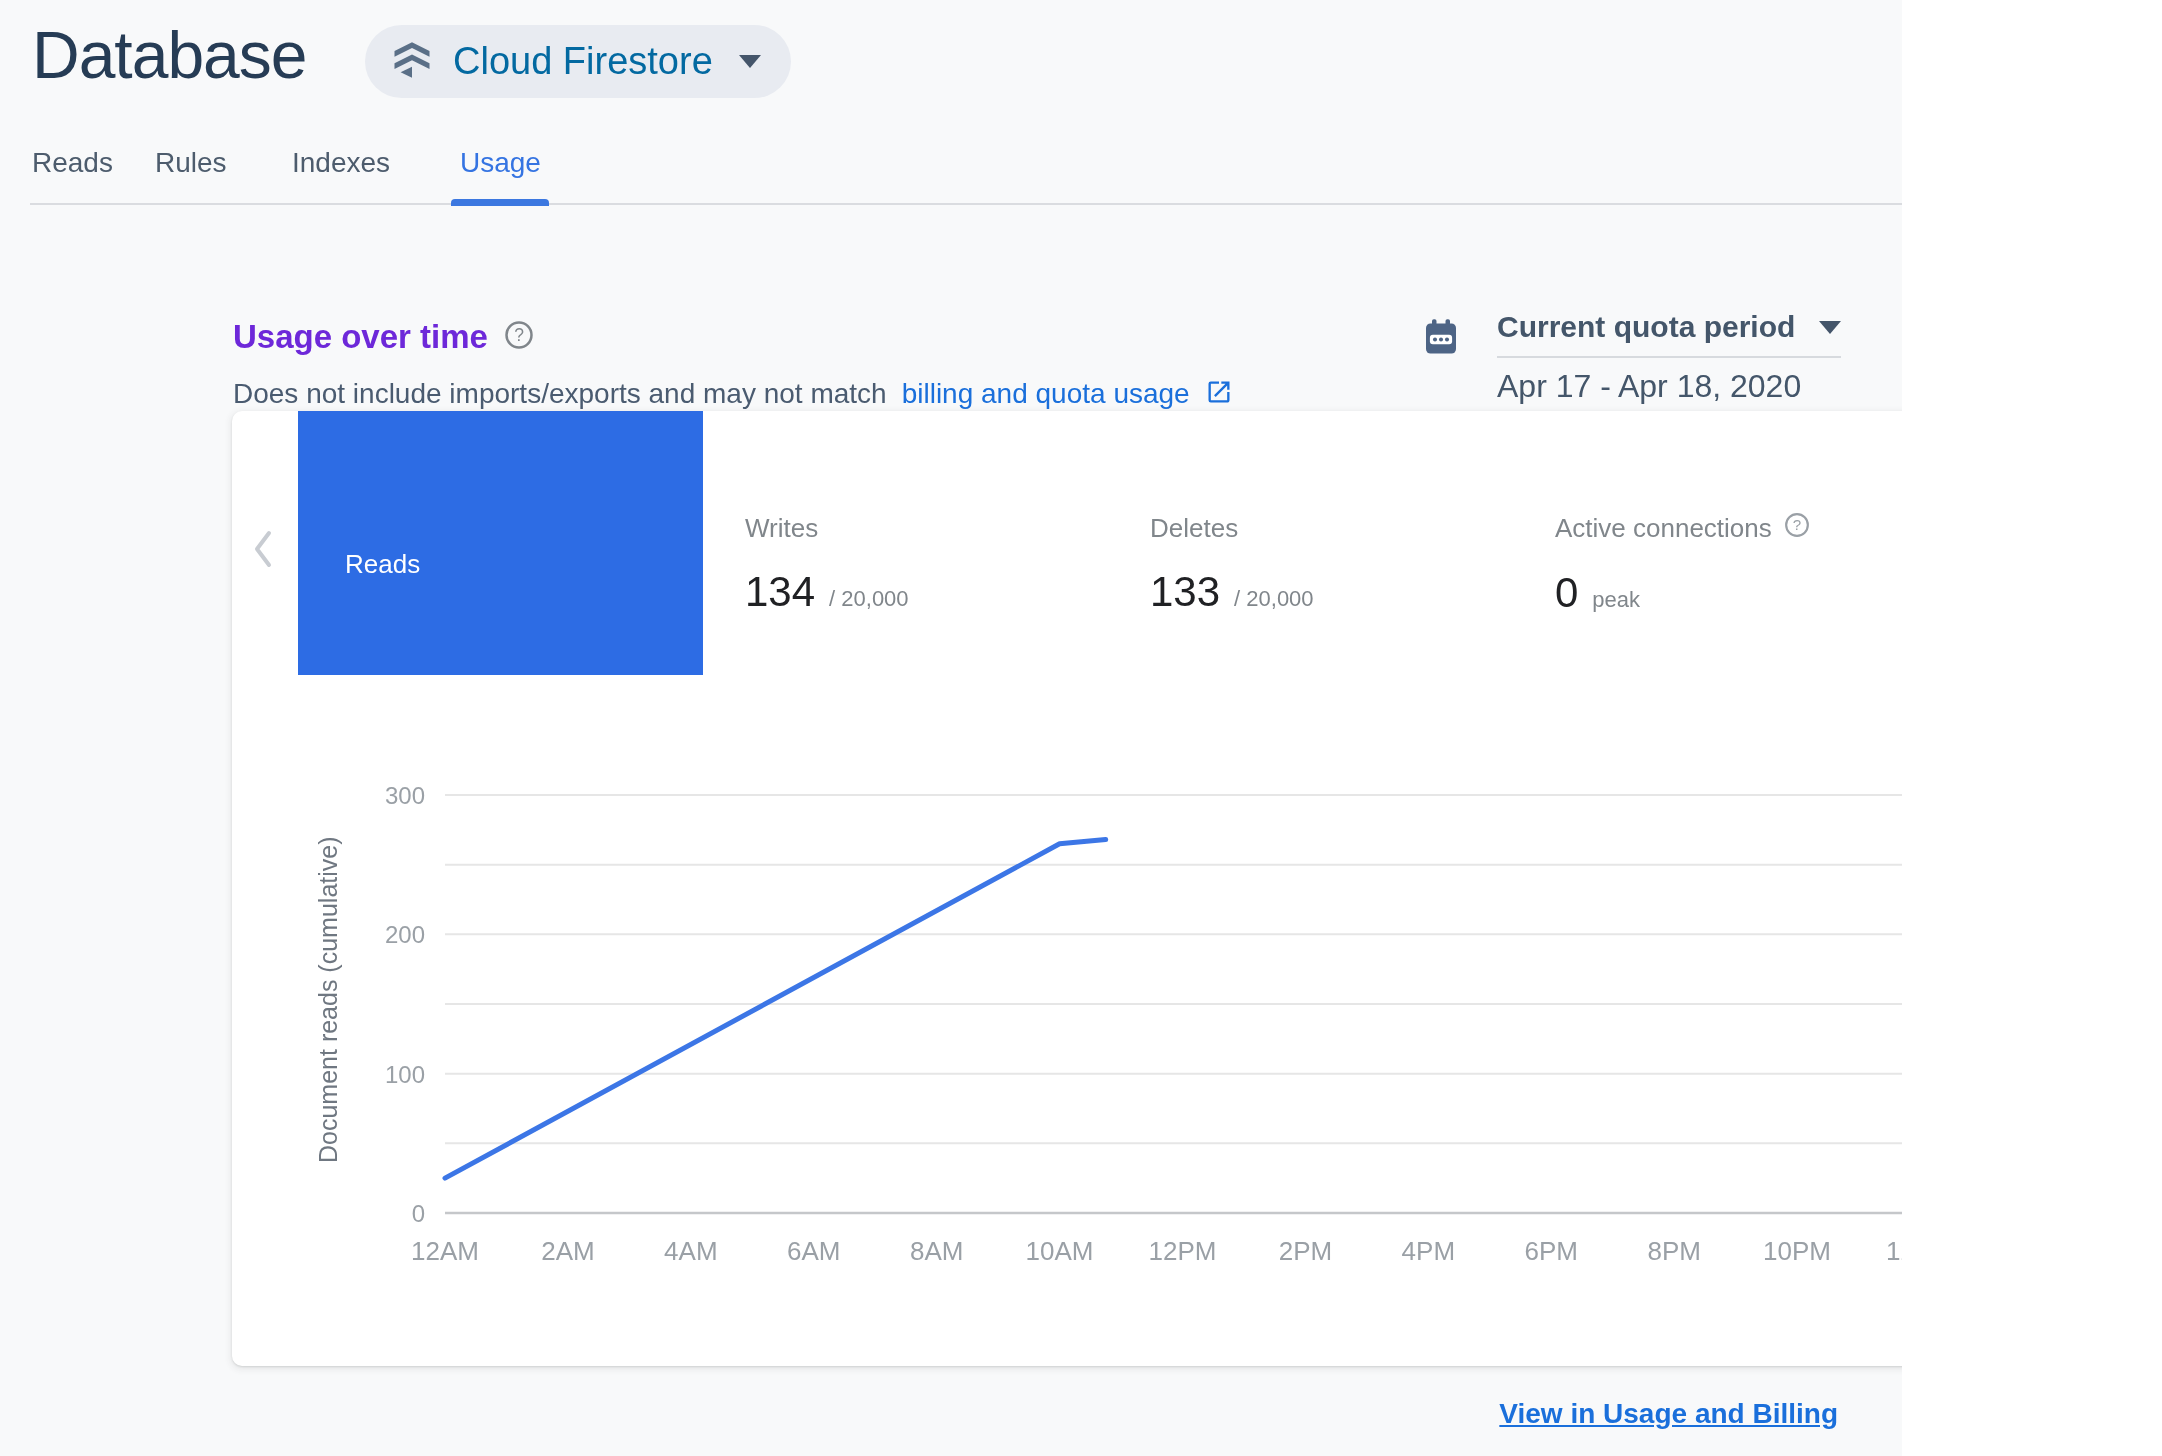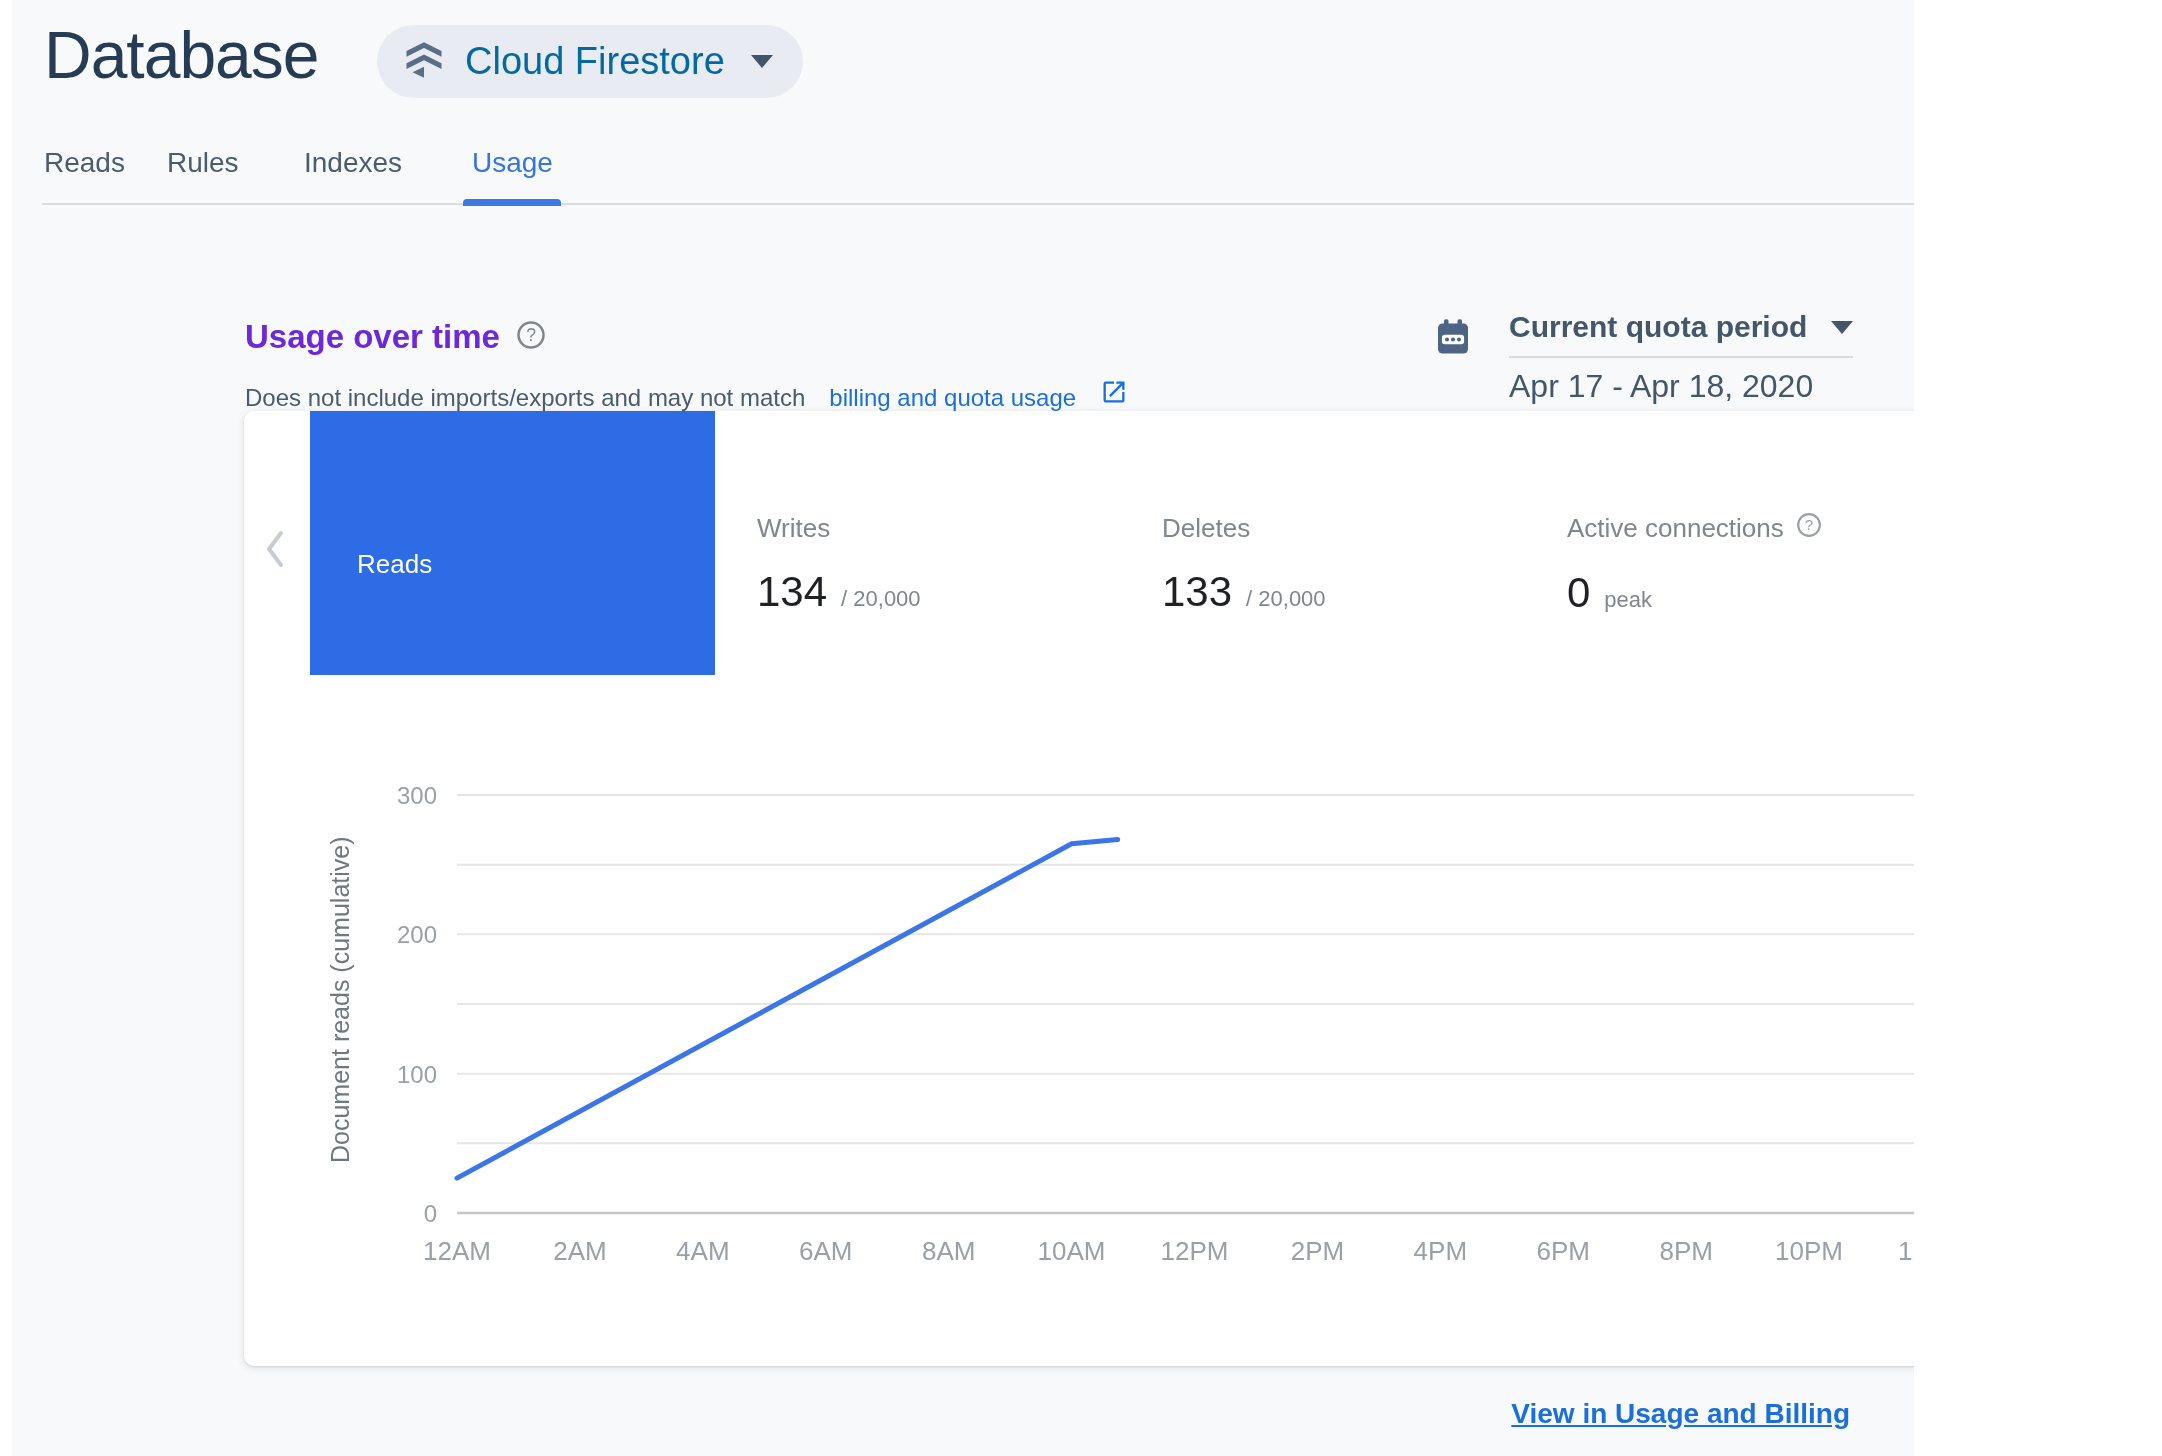--- a/index.html
+++ b/index.html
@@ -1,18 +1,18 @@
 <!DOCTYPE html>
 <html><head>
 <meta charset="utf-8">
 <style>
   * { margin:0; padding:0; box-sizing:border-box; }
   html,body { width:2162px; height:1456px; }
   body { font-family:"Liberation Sans", sans-serif; }
-  .page { position:relative; width:1902px; height:1456px; background:#f8f9fa; overflow:hidden;margin-left:12px; }
+  .page { position:relative; width:1902px; height:1456px; background:#f8f9fa; overflow:hidden; }
 
   
   .page-title { position:absolute; left:32px; top:18px; font-size:66px; font-weight:500;
     color:#263c55; letter-spacing:-1px; line-height:74px; }
   .product-pill { position:absolute; left:365px; top:25px; height:73px; border-radius:37px;
     background:#e8ebf1; display:flex; align-items:center; padding:0 30px 0 26px; gap:20px;
     border:none; cursor:pointer; }
   .product-pill .pill-label { font-size:38px; color:#0369a1; }
   .caret-down { width:0; height:0; border-left:11px solid transparent; border-right:11px solid transparent;
     border-top:13px solid #44556a; }
@@ -29,21 +29,21 @@
   .tab.active { color:#3574e2; }
   .tab.active::after { content:""; position:absolute; left:-9px; right:-8px; top:52px;
     height:7px; background:#3c78e0; border-radius:4px 4px 0 0; z-index:2; }
   .tabs-divider { position:absolute; left:30px; right:0; top:203px; height:2px; background:#dadce0; }
 
   
   .usage-head { position:absolute; left:233px; top:318px; }
   .uh-title-row { display:flex; align-items:center; gap:16px; }
   .uh-title { font-size:33px; font-weight:700; color:#6d28d9; }
   .help-icon { display:inline-block; }
-  .uh-sub { margin-top:22px; font-size:24px; color:#4a5b70; display:flex; align-items:flex-end; gap:24px; }
+  .uh-sub { margin-top:22px; font-size:28px; color:#4a5b70; display:flex; align-items:flex-start; gap:15px; }
   .uh-sub a { color:#1a6fdb; cursor:pointer; }
 
   .quota { position:absolute; top:310px; right:61px; display:flex; align-items:flex-start; gap:38px; }
   .quota-cal { margin-top:6px; }
   .quota-text { width:344px; }
   .quota-row { display:flex; justify-content:space-between; align-items:center; cursor:pointer; }
   .quota-label { font-size:30px; font-weight:700; color:#44566a; }
   .quota-sep { height:2px; background:#d7dade; margin:12px 0 10px; }
   .quota-range { font-size:32px; color:#44566a; }
 

